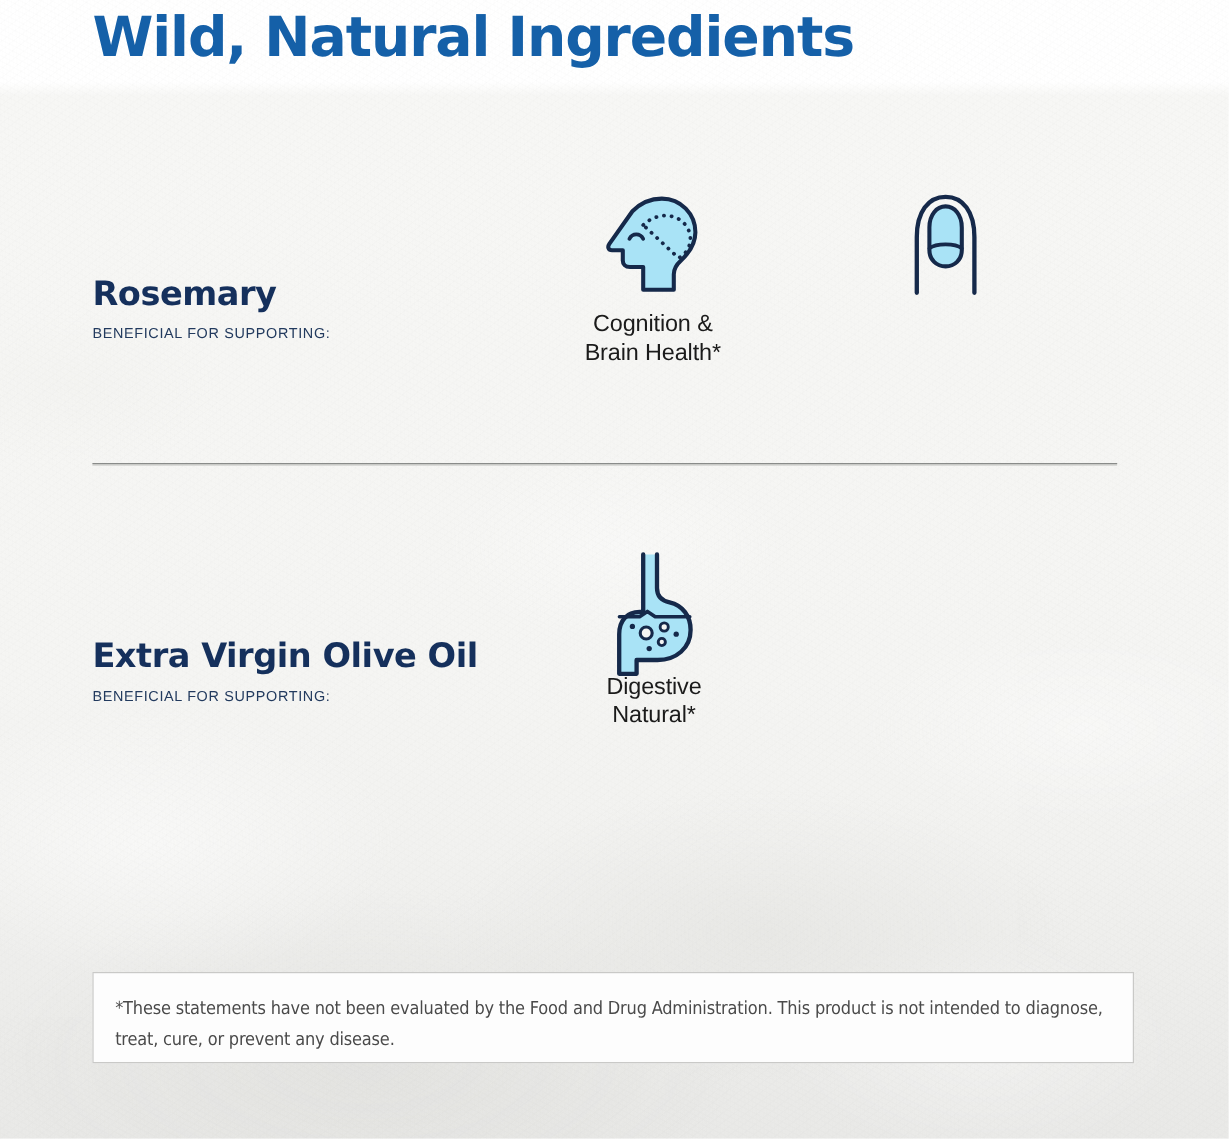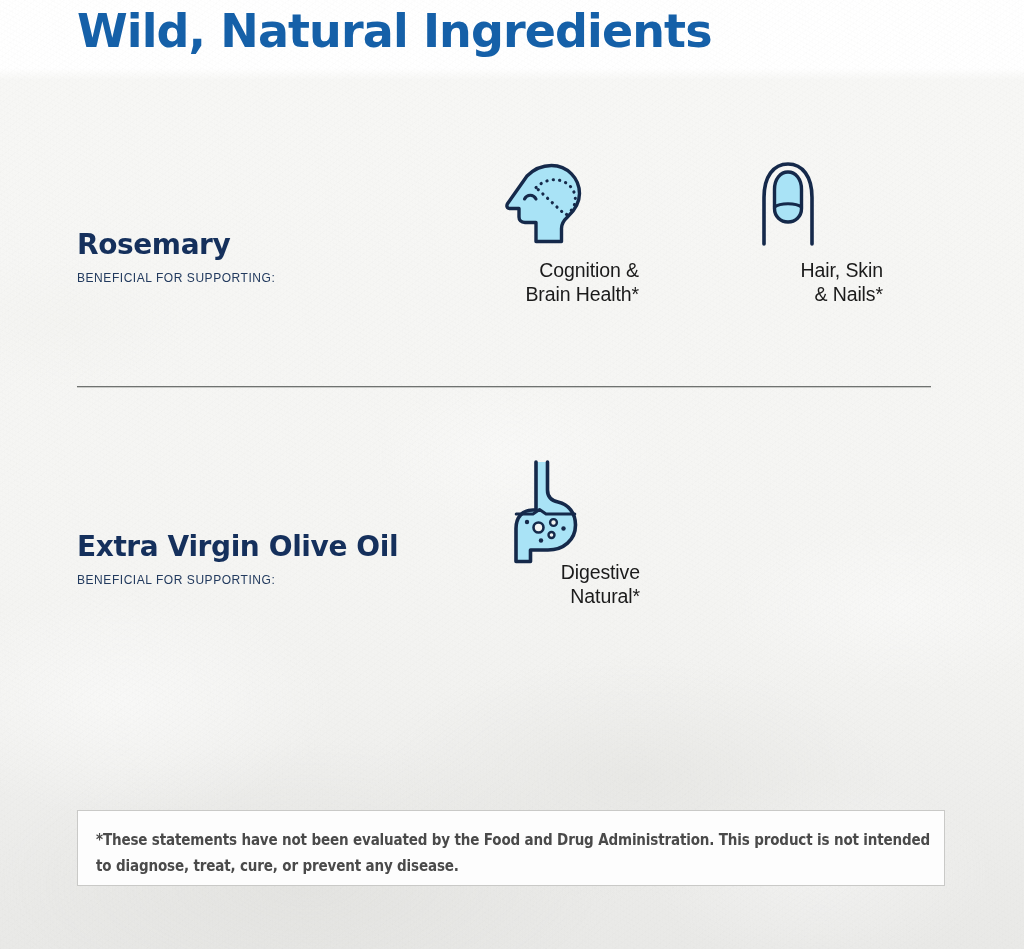--- a/index.html
+++ b/index.html
@@ -109,21 +109,21 @@
     line-height: 26px;
     margin-top: 3px;
     white-space: nowrap;
   }
 
   
   .benefit {
     position: absolute;
     top: 0;
     width: 190px;
-    text-align: right;
+    text-align: center;
   }
   .benefit-icon {
     height: 86px;
     display: flex;
     align-items: flex-end;
     justify-content: center;
   }
   .benefit-label {
     margin-top: 13px;
     font-family: "Liberation Sans", sans-serif;
@@ -150,21 +150,20 @@
   
   .disclaimer {
     position: absolute;
     left: 77px;
     top: 810px;
     width: 868px;
     height: 76px;
     box-sizing: border-box;
     background: #fdfdfd;
     border: 1px solid #c9c9c7;
-    font-weight: bold;
   }
   .disclaimer-text {
     position: absolute;
     left: 18px;
     top: 16px;
     width: 838px;
     font-family: "DejaVu Sans Condensed", "Liberation Sans", sans-serif;
     font-size: 15px;
     line-height: 26px;
     color: #4a4a4a;
@@ -233,22 +232,20 @@
           <path d="M22.5 29.5
                    C 22.5 19.0 28.5 12.0 36.0 12.0
                    C 43.5 12.0 49.5 19.0 49.5 29.5
                    L 49.5 48.5
                    C 49.5 56.5 43.5 62.0 36.0 62.0
                    C 28.5 62.0 22.5 56.5 22.5 48.5 Z" fill="#a9e3f6" stroke="#15294a" stroke-width="3.4" stroke-linejoin="round"></path>
 
           <path d="M22.5 47.0 C 28.0 42.5 44.0 42.5 49.5 47.0" fill="none" stroke="#15294a" stroke-width="3.0" stroke-linecap="round"></path>
         </svg>
       </div>
-      <div class="benefit-label">Hair, Skin
-&amp; Nails*</div>
     </div>
   </div>
 
   <div class="divider"></div>
 
   <div class="section" id="section-olive">
 
     <div class="ing-text">
       <div class="ing-name">Extra Virgin Olive Oil</div>
       <div class="ing-sub">BENEFICIAL FOR SUPPORTING:</div>

